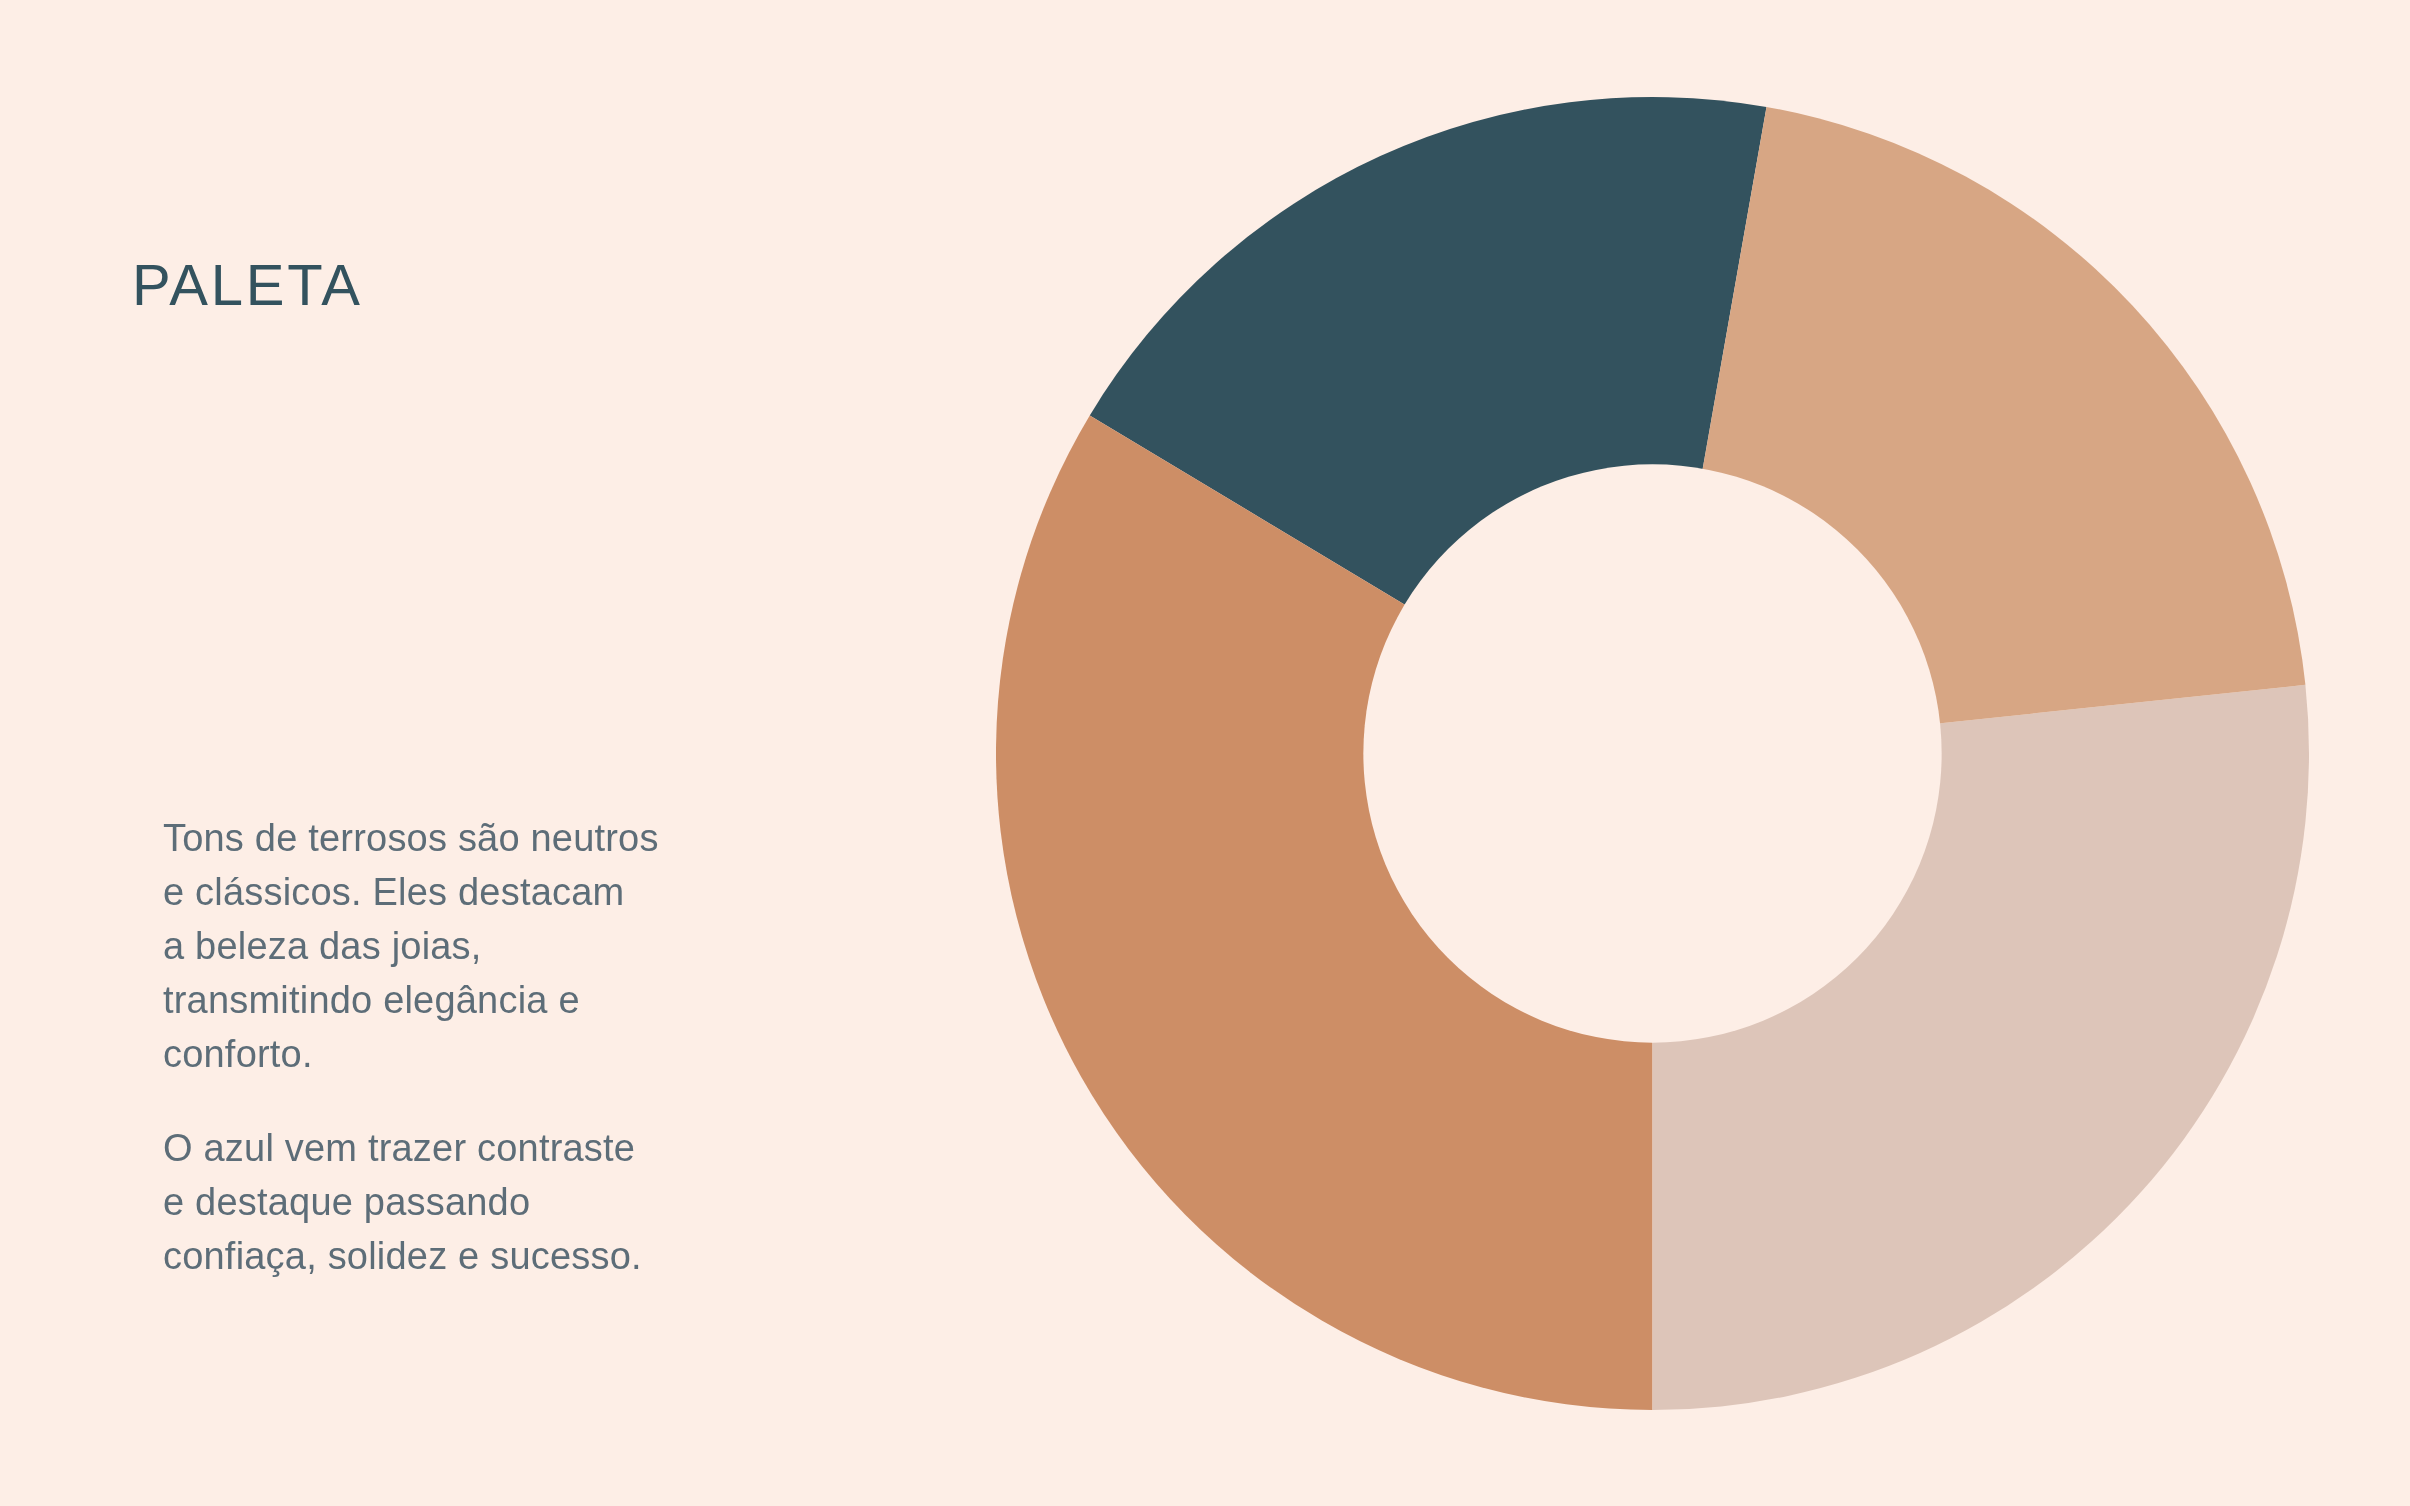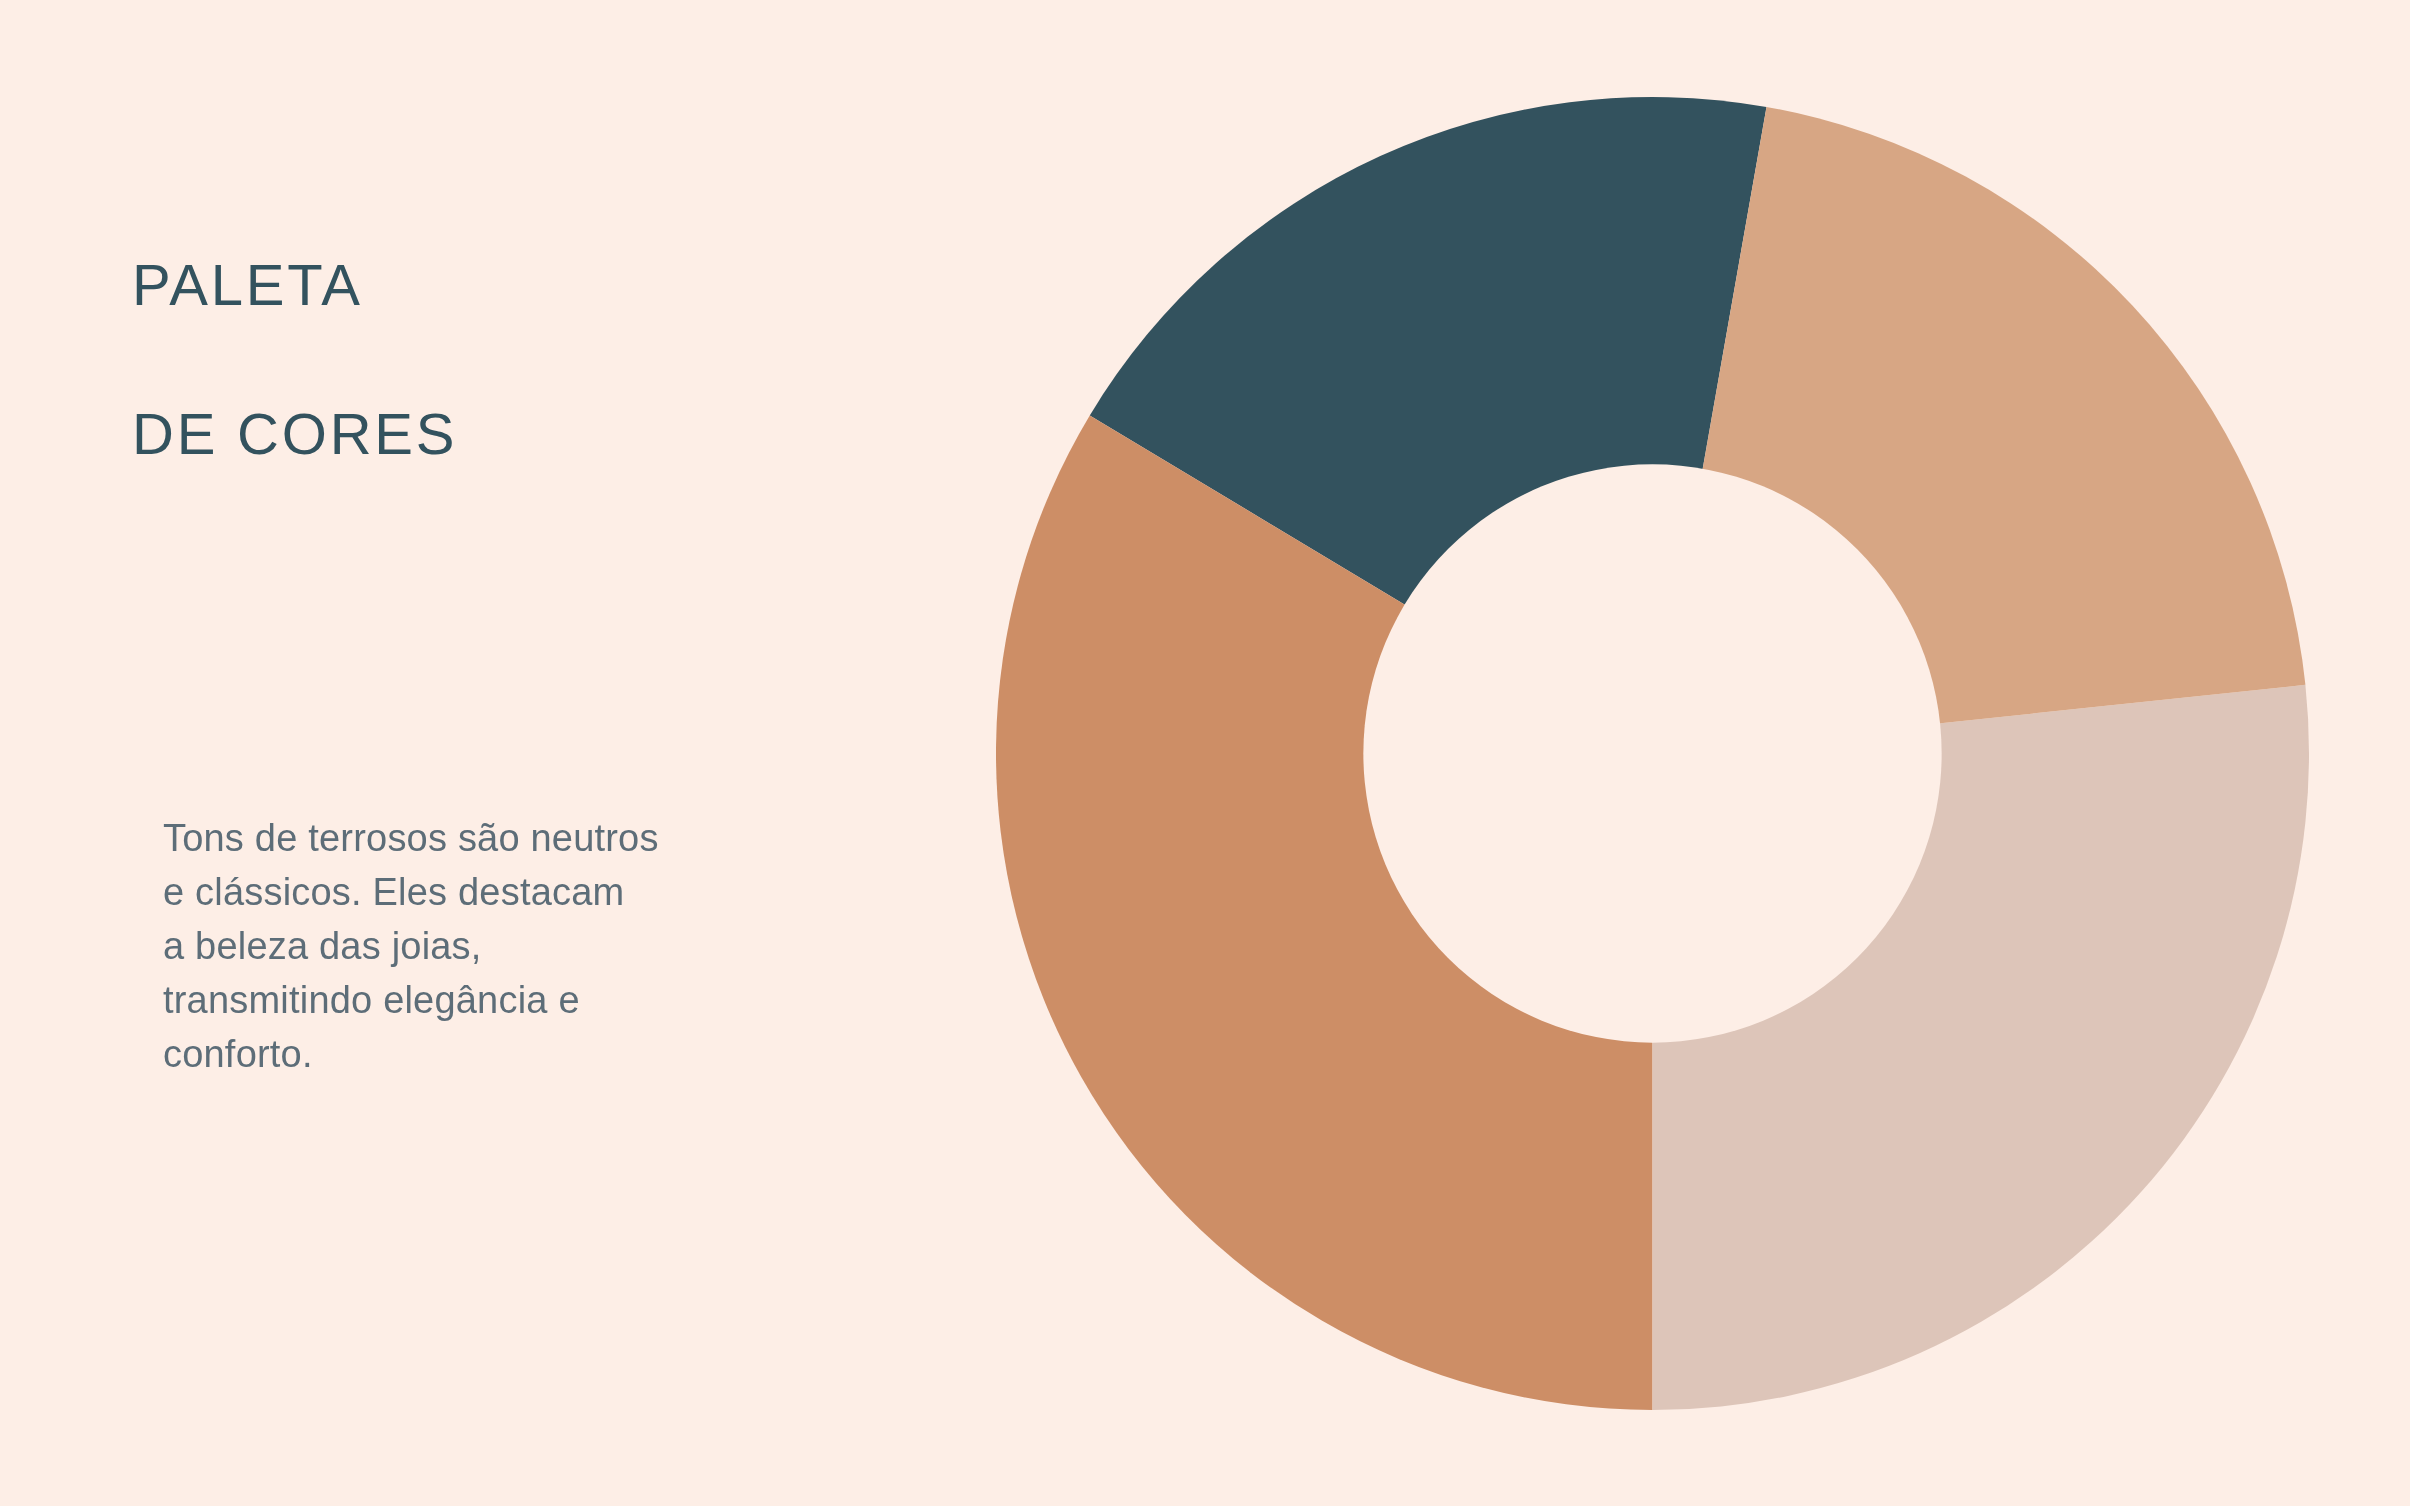--- a/index.html
+++ b/index.html
@@ -76,29 +76,31 @@
 </style>
 </head>
 <body>
 
 <div id="slide">
 
   <div class="left-col">
 
     <div class="headline">
       <span class="headline-line">PALETA</span>
-      <span class="headline-line">DE CORES</span>
     </div>
 
     <div class="body-block p1">Tons de terrosos são neutros
 e clássicos. Eles destacam
 a beleza das joias,
 transmitindo elegância e
 conforto.</div>
 
+    <div class="body-block p2">O azul vem trazer contraste
+e destaque passando
+confiaça, solidez e sucesso.</div>
 
   </div>
 
   <div class="chart-wrap">
     <svg viewBox="0 0 1394 1394" xmlns="http://www.w3.org/2000/svg">
       <g id="donut-slices">
           <path d="M 697 697 L 99.55 338.02 A 697 697 0 0 1 818.03 10.59 Z" fill="#33525e"></path>
           <path d="M 697 697 L 697.00 1394.00 A 697 697 0 0 1 99.55 338.02 Z" fill="#cd8e66"></path>
           <path d="M 697 697 L 1390.18 624.14 A 697 697 0 0 1 697.00 1394.00 Z" fill="#ddc5b9"></path>
           <path d="M 697 697 L 818.03 10.59 A 697 697 0 0 1 1390.18 624.14 Z" fill="#d7a684"></path>

